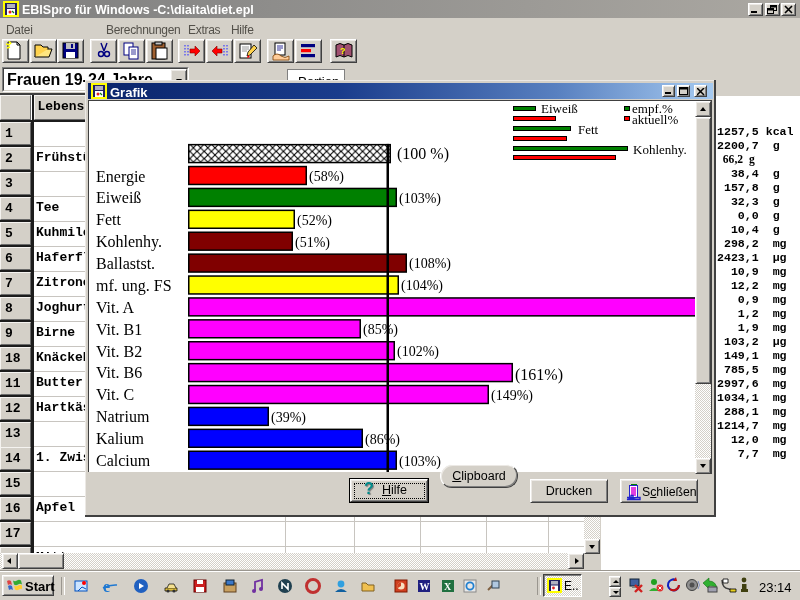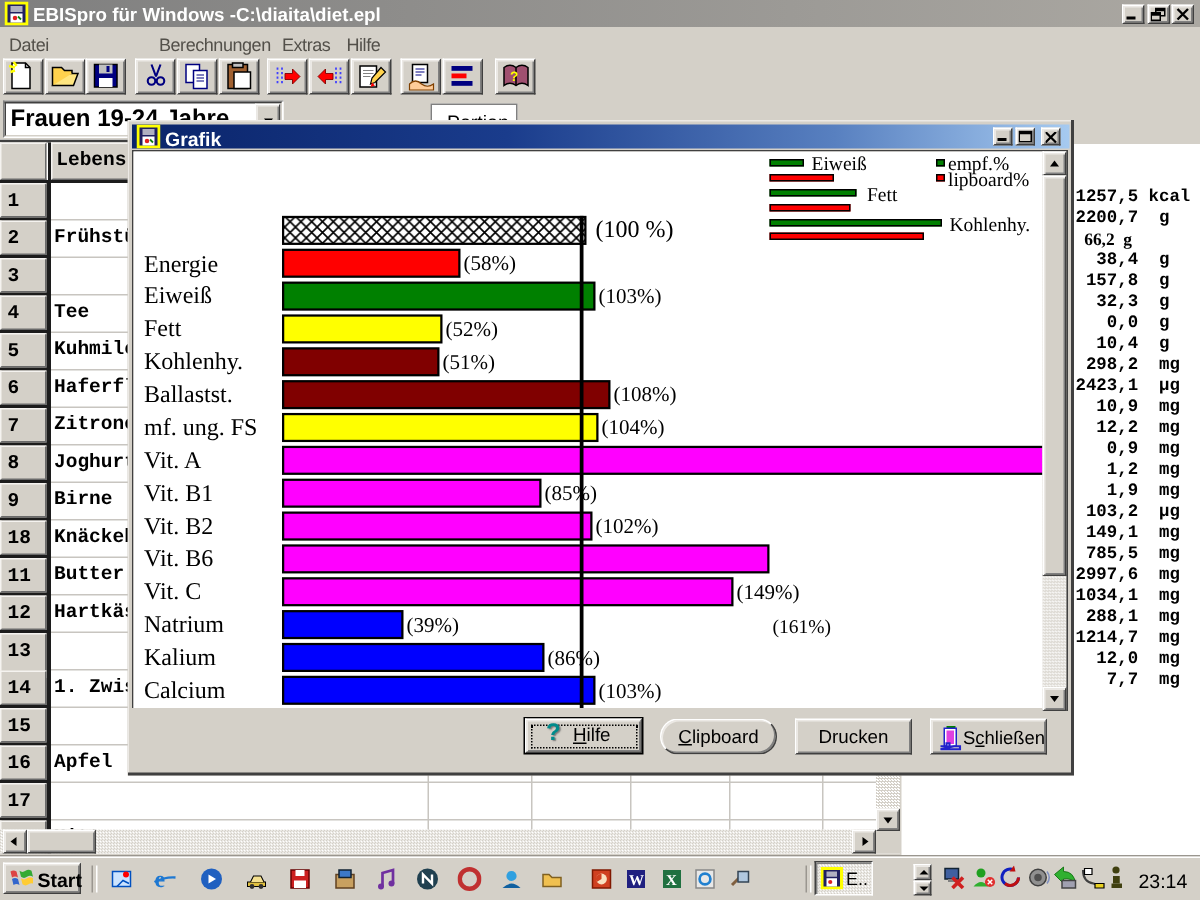--- a/index.html
+++ b/index.html
@@ -340,21 +340,21 @@
   <div class="abs lgb" style="left:424px;top:24.8px;width:57.6px;height:5px;background:#008000;"></div>
   <div class="abs lgb" style="left:424px;top:34.6px;width:53.5px;height:5px;background:#ff0000;"></div>
   <div class="abs lgb" style="left:424px;top:44.8px;width:115px;height:5px;background:#008000;"></div>
   <div class="abs lgb" style="left:424px;top:54.4px;width:103px;height:5px;background:#ff0000;"></div>
   <div class="abs" style="left:452px;top:0px;font-size:13px;">Eiweiß</div>
   <div class="abs" style="left:489px;top:21px;font-size:13px;">Fett</div>
   <div class="abs" style="left:544px;top:41px;font-size:13px;">Kohlenhy.</div>
   <div class="abs lgb" style="left:535px;top:4.5px;width:5.5px;height:5.5px;background:#008000;"></div>
   <div class="abs lgb" style="left:535px;top:14.6px;width:5.5px;height:5.5px;background:#ff0000;"></div>
   <div class="abs" style="left:543px;top:0px;font-size:13px;">empf.%</div>
-  <div class="abs" style="left:543px;top:11px;font-size:13px;">lipboard%</div>
+  <div class="abs" style="left:543px;top:11px;font-size:13px;">aktuell%</div>
   <svg class="abs" style="left:0;top:0;" width="607" height="371">
     <defs>
       <pattern id="hx" width="7.2" height="7.2" patternUnits="userSpaceOnUse">
         <rect width="7.2" height="7.2" fill="#fff"></rect>
         <path d="M-0.5,7.7 L7.7,-0.5 M-0.5,-0.5 L7.7,7.7" stroke="#000" stroke-width="1.1"></path>
       </pattern>
     </defs>
     <rect x="99.0" y="42.9" width="203" height="19.4" fill="#000"></rect>
       <rect x="100.5" y="44.4" width="200" height="16.4" fill="url(#hx)"></rect>
       <rect x="99.0" y="64.8" width="119" height="19.4" fill="#000"></rect>
@@ -399,21 +399,21 @@
   <div class="abs" style="left:7px;top:153.9px;font-size:16px;">Ballastst.</div>
   <div class="abs" style="left:320px;top:155.4px;font-size:14px;">(108%)</div>
   <div class="abs" style="left:7px;top:175.8px;font-size:16px;">mf. ung. FS</div>
   <div class="abs" style="left:312px;top:177.3px;font-size:14px;">(104%)</div>
   <div class="abs" style="left:7px;top:197.7px;font-size:16px;">Vit. A</div>
   <div class="abs" style="left:7px;top:219.6px;font-size:16px;">Vit. B1</div>
   <div class="abs" style="left:274px;top:221.1px;font-size:14px;">(85%)</div>
   <div class="abs" style="left:7px;top:241.5px;font-size:16px;">Vit. B2</div>
   <div class="abs" style="left:308px;top:243.0px;font-size:14px;">(102%)</div>
   <div class="abs" style="left:7px;top:263.4px;font-size:16px;">Vit. B6</div>
-  <div class="abs" style="left:426px;top:264.9px;font-size:13px;margin-top:44px;">(161%)</div>
+  <div class="abs" style="left:426px;top:264.9px;font-size:16px;">(161%)</div>
   <div class="abs" style="left:7px;top:285.3px;font-size:16px;">Vit. C</div>
   <div class="abs" style="left:402px;top:286.8px;font-size:14px;">(149%)</div>
   <div class="abs" style="left:7px;top:307.2px;font-size:16px;">Natrium</div>
   <div class="abs" style="left:182px;top:308.7px;font-size:14px;">(39%)</div>
   <div class="abs" style="left:7px;top:329.1px;font-size:16px;">Kalium</div>
   <div class="abs" style="left:276px;top:330.6px;font-size:14px;">(86%)</div>
   <div class="abs" style="left:7px;top:351.0px;font-size:16px;">Calcium</div>
   <div class="abs" style="left:310px;top:352.5px;font-size:14px;">(103%)</div>
 </div>
 
@@ -426,21 +426,21 @@
     <span class="tri-d"></span>
   </div>
 <div class="abs" style="left:711px;top:100px;width:1px;height:374px;background:#404040;"></div>
 
 <div class="abs" style="left:349px;top:478px;width:80px;height:25px;border:1px solid #000;background:#D4D0C8;box-sizing:border-box;">
   <div class="abs" style="left:0;top:0;right:0;bottom:0;border:1px solid;border-color:#fff #404040 #404040 #fff;box-shadow:inset 1px 1px 0 #ece9e5,inset -1px -1px 0 #808080;"></div>
   <div class="abs" style="left:3.5px;top:3.5px;right:3.5px;bottom:3.5px;border:1px dotted #000;"></div>
   <span class="abs" style="left:14px;top:1px;font-size:16px;font-weight:bold;color:#008b8b;text-shadow:1px 1px 1px #777;">?</span>
   <span class="abs" style="left:32px;top:4px;font-size:12.5px;"><u>H</u>ilfe</span>
 </div>
-<div class="abs dlgbtn" style="left:440px;top:479px;border-radius:12px;"><span style="position:relative;top:4px;"><u>C</u>lipboard</span></div>
+<div class="abs dlgbtn" style="left:440px;top:464px;border-radius:12px;"><span style="position:relative;top:4px;"><u>C</u>lipboard</span></div>
 <div class="abs dlgbtn" style="left:530px;top:479px;"><span style="position:relative;top:4px;">Drucken</span></div>
 <div class="abs dlgbtn" style="left:620px;top:479px;">
   <svg class="abs" style="left:5px;top:3px;" width="18" height="18">
     <rect x="5" y="1" width="6" height="2.5" fill="#008000"></rect>
     <rect x="3.5" y="2.5" width="8" height="12" fill="#fff" stroke="#2222cc" stroke-width="1"></rect>
     <rect x="5" y="4" width="5" height="9" fill="#e040e0"></rect>
     <path d="M1,14.5 h4 v-2 h2 v2 M10,14.5 h4 v2 h-13 z" fill="none" stroke="#2222cc" stroke-width="1.4"></path>
   </svg>
   <span class="abs" style="left:21px;top:4.5px;font-size:12.3px;">S<u>c</u>hließen</span>
 </div>

